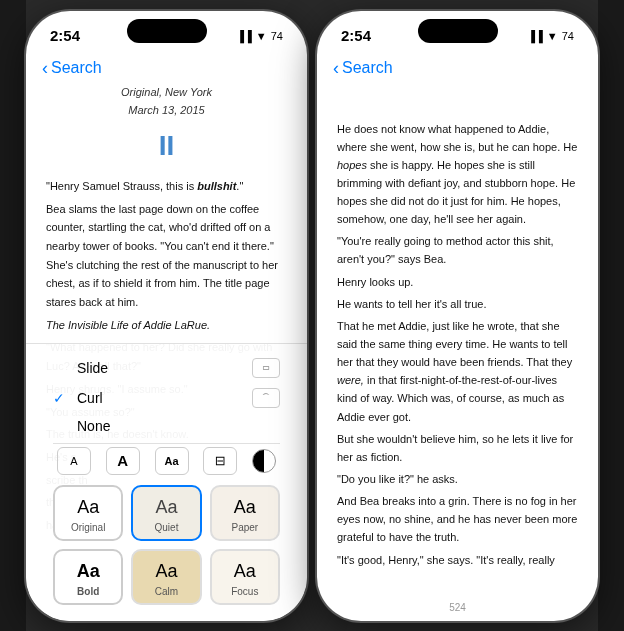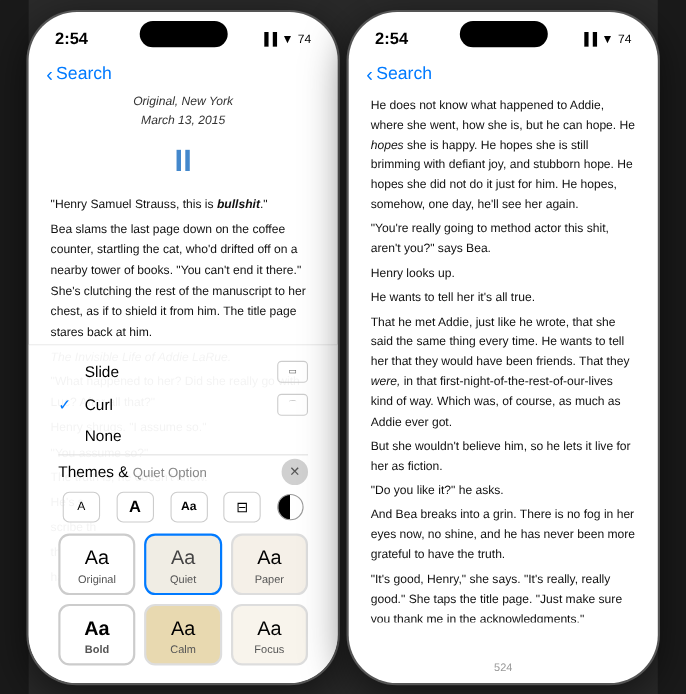--- a/index.html
+++ b/index.html
@@ -234,20 +234,21 @@
     .theme-name {
       font-size: 10px;
       color: #555;
     }
     .theme-card.quiet .theme-aa { font-weight: 400; color: #444; }
     .theme-card.bold .theme-aa { font-weight: 800; }
 
     
     .phone-right .book-content {
       padding: 10px 20px;
+      margin-top: 33px;
     }
     .page-number {
       text-align: center;
       font-size: 10px;
       color: #999;
       padding: 4px 0 8px;
       margin-top: 32px;
     }
     .divider-line {
       border: none;
@@ -323,24 +324,20 @@
           <div class="option-icon">⌒</div>
         </div>
         <div class="slide-option">
           <span class="checkmark"></span>
           <span class="option-label">None</span>
         </div>
       </div>
 
       <hr class="divider-line">
 
-      <div class="themes-close-row">
-        <span class="themes-label">Themes &amp; <span style="color:#888;font-size:12px;">Quiet Option</span></span>
-        <div class="close-btn">✕</div>
-      </div>
 
       <div class="toolbar-row">
         <div class="toolbar-btn small-a">
           <span>A</span>
         </div>
         <div class="toolbar-btn large-a">
           <span>A</span>
         </div>
         <div class="toolbar-btn aa-icon" style="font-size:11px;font-weight:600;">Aa</div>
         <div class="toolbar-btn">⊟</div>

